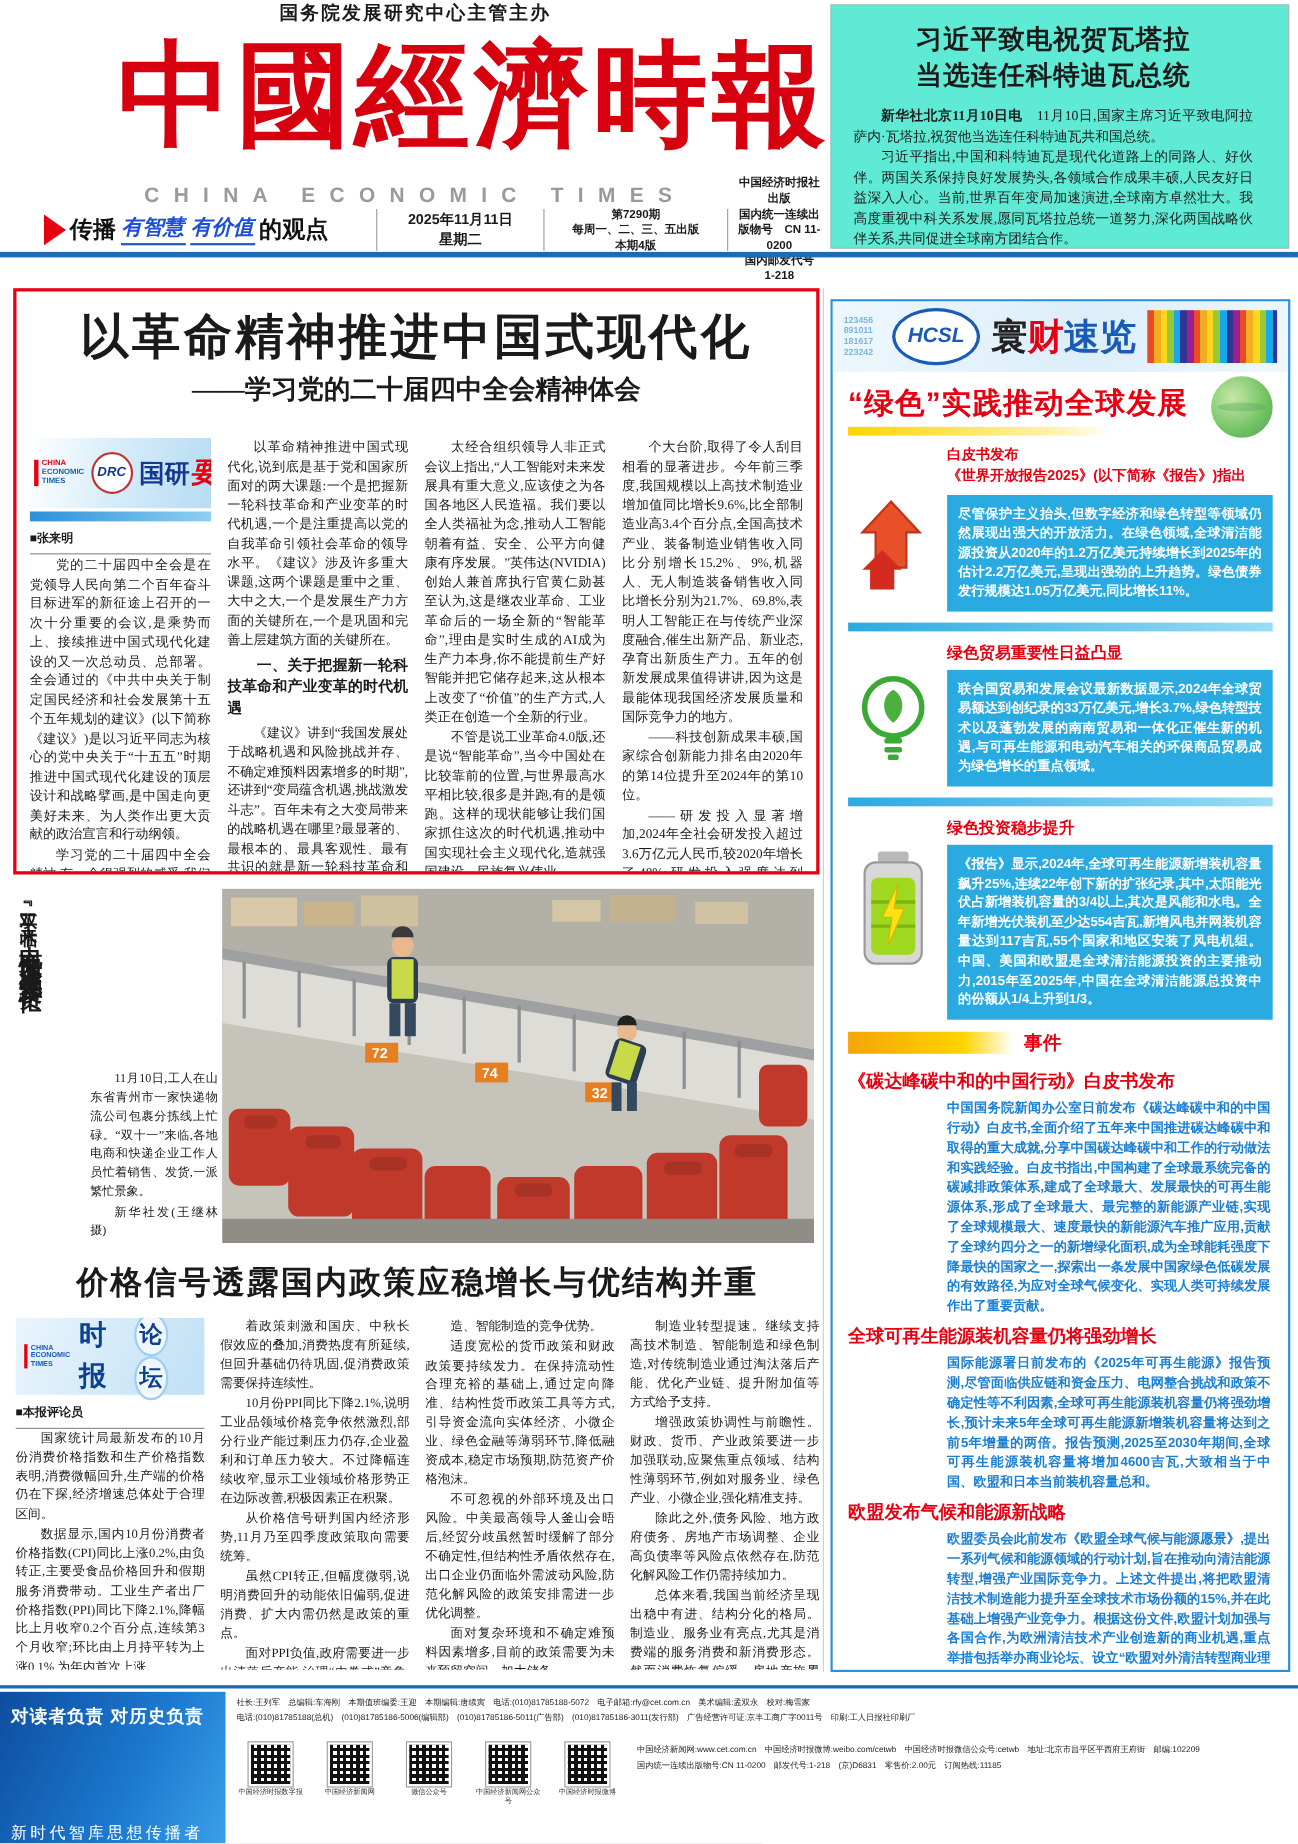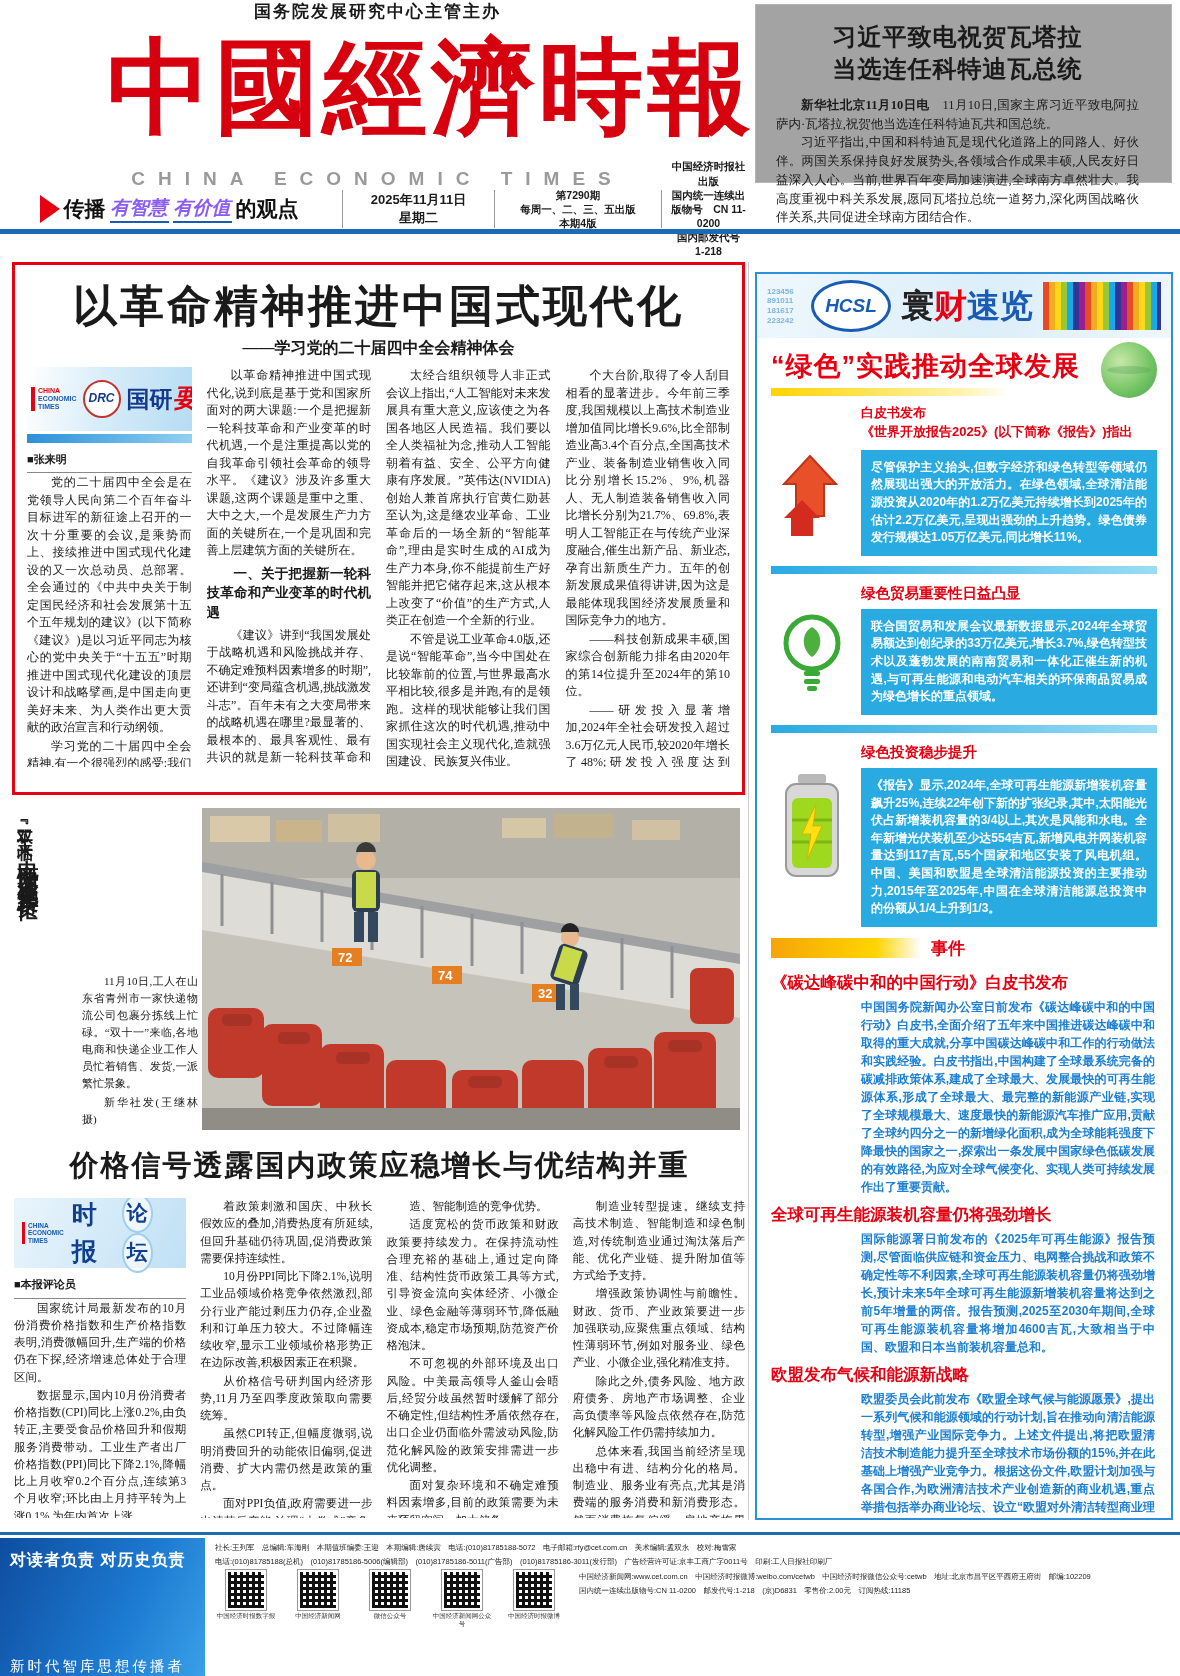--- a/index.html
+++ b/index.html
@@ -12,38 +12,38 @@
       font-weight:bold;color:#d6000f;letter-spacing:4px;font-family:"Liberation Serif","DejaVu Serif",serif;}
   #masthead-en{position:absolute;left:0;top:168px;width:755px;text-align:center;font-size:19px;font-weight:bold;
       letter-spacing:13px;color:#9a9a9a;font-family:"Liberation Sans","DejaVu Sans",sans-serif;}
   #infobar{position:absolute;left:0;top:190px;width:755px;height:38px;display:flex;align-items:stretch;}
   .infocell{border-left:1px solid #999;padding:1px 8px;display:flex;flex-direction:column;justify-content:center;
       text-align:center;font-size:10.5px;line-height:1.35;font-weight:bold;font-family:"Liberation Sans","DejaVu Sans",sans-serif;}
   .infocell:first-child{border-left:none;}
   #slogan-cell{flex:0 0 330px;display:flex;flex-direction:row;align-items:center;gap:4px;padding-left:4px;}
   .red-wedge{width:0;height:0;border-left:20px solid #e60012;border-top:14px solid transparent;border-bottom:14px solid transparent;}
   .slogan-plain{font-size:21px;font-weight:bold;color:#111;}
-  .slogan-script{font-size:19px;font-weight:bold;font-style:italic;color:#8b5cf6;border-bottom:2px solid #1a5bb5;padding:0 1px;}
+  .slogan-script{font-size:19px;font-weight:bold;font-style:italic;color:#1d4ed8;border-bottom:2px solid #1a5bb5;padding:0 1px;}
   #date-cell{flex:0 0 135px;font-size:13px;}
   #issue-cell{flex:0 0 150px;}
   #pub-cell{flex:1;}
   #bluerule{position:absolute;left:0;top:229px;width:1180px;height:5px;background:#1d6ab5;}
 
   
-  #topright{position:absolute;left:755px;top:4px;width:417px;height:179px;border:1px solid #b5b5b5;
-      padding:14px 32px 10px 20px;box-sizing:border-box;background:#a3a3a3;}
+  #topright{position:absolute;left:755px;top:4px;width:417px;height:222px;border:1px solid #b5b5b5;
+      padding:14px 32px 10px 20px;box-sizing:border-box;background:#5eead4;}
   #topright h2{margin:2px 0 10px 0;text-align:center;font-size:24px;line-height:1.35;letter-spacing:1px;}
   #topright p{margin:0;font-size:12.5px;line-height:1.5;text-align:justify;}
   #topright .indent{text-indent:2em;}
 
   
   #mainbox{position:absolute;left:12px;top:262px;width:733px;height:533px;border:3px solid #e60012;
       box-sizing:border-box;padding:8px 12px;overflow:hidden;background:#fff;}
   #main-headline{text-align:center;font-size:44px;font-weight:bold;letter-spacing:3px;margin:4px 0 2px 0;}
-  #main-subtitle{text-align:center;font-size:16px;font-weight:bold;margin:2px 0 8px 0;}
+  #main-subtitle{text-align:center;font-size:24px;font-weight:bold;margin:2px 0 28px 0;}
   #main-cols{display:flex;gap:15px;height:400px;overflow:hidden;}
   .mcol{flex:1;min-width:0;font-size:12px;line-height:1.46;text-align:justify;overflow:hidden;}
   .mcol p{margin:0 0 1px 0;text-indent:2em;}
   .mcol .subhead{font-weight:bold;font-size:13.5px;margin:4px 0;}
   #drc-logo{height:64px;background:linear-gradient(100deg,#ffffff,#d8edf9 45%,#b6dcf3);display:flex;align-items:center;
       gap:6px;padding:4px;box-sizing:border-box;}
   #drc-logo .mini-brand{border-left:4px solid #e60012;padding-left:3px;font-family:"Liberation Sans",sans-serif;
       font-size:7px;font-weight:bold;color:#1a5bb5;line-height:1.1;}
   #drc-logo .mini-brand .r{color:#e60012;}
   #drc-circle{flex:0 0 34px;height:34px;border-radius:50%;border:2px solid #c23434;background:#fff;display:flex;
@@ -117,21 +117,21 @@
 
   
   #footer{position:absolute;left:0;top:1532px;width:1180px;height:144px;border-top:3px solid #1d6ab5;box-sizing:border-box;
       font-family:"Liberation Sans","DejaVu Sans",sans-serif;}
   #footer-blue{position:absolute;left:0;top:3px;width:205px;height:138px;
       background:linear-gradient(115deg,#0e4da0,#1c7ad0 60%,#3aa0e8);color:#fff;padding:12px 10px;box-sizing:border-box;}
   #footer-motto{font-size:16px;font-weight:bold;letter-spacing:1px;}
   #footer-tagline{position:absolute;left:10px;bottom:0;font-size:14.5px;letter-spacing:3px;}
   #footer-right{position:absolute;left:215px;top:6px;width:958px;height:132px;}
   .ft-line{font-size:7.5px;color:#222;line-height:1.8;white-space:nowrap;overflow:hidden;}
-  #footer-bottom{display:flex;gap:14px;margin-top:2px;align-items:flex-start;}
+  #footer-bottom{display:flex;gap:14px;margin-top:16px;align-items:flex-start;}
   #qr-row{display:flex;gap:10px;}
   .qr-item{width:62px;text-align:center;}
   .qr{width:36px;height:36px;margin:0 auto;border:2px solid #fff;outline:1px solid #999;
       background:repeating-linear-gradient(0deg,#111 0 3px,transparent 3px 6px),
                  repeating-linear-gradient(90deg,#111 0 3px,#fff 3px 6px);}
   .qr-label{font-size:6.5px;color:#333;margin-top:2px;line-height:1.2;}
   #ft-right-lines{flex:1;min-width:0;}
 </style>
 </head>
 <body>

